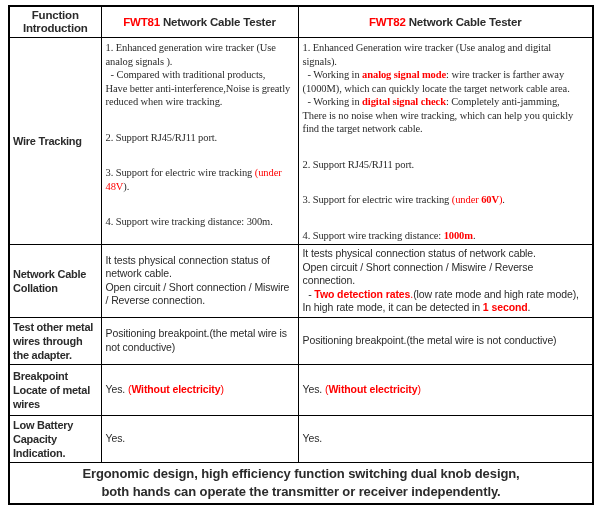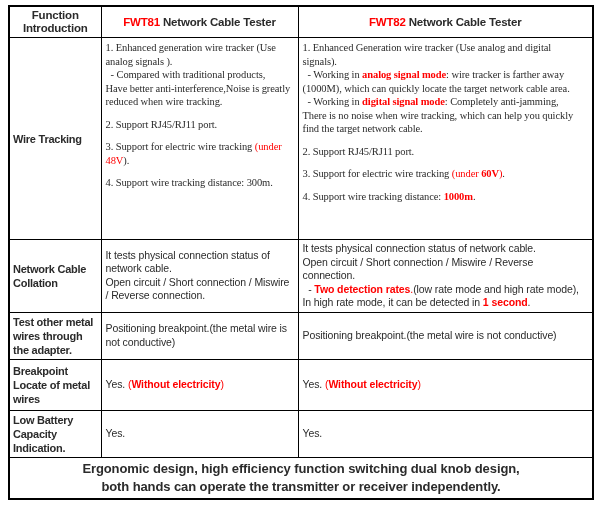--- a/index.html
+++ b/index.html
@@ -42,21 +42,21 @@
   .label-cell {
     font-weight: bold;
     font-size: 11px;
     line-height: 14px;
     letter-spacing: -0.25px;
     padding-left: 3px;
   }
 
   .cell-content { font-size: 10.5px; line-height: 13.5px; letter-spacing: -0.1px; }
   .para { white-space: pre-wrap; }
-  .para + .para { margin-top: 9px; }
+  .para + .para { margin-top: 22px; }
 
   .red  { color: #ff0000; }
   .bold { font-weight: bold; }
 
   tbody tr:nth-child(1) { height: 202px; }
   tbody tr:nth-child(2) { height: 66px; }
   tbody tr:nth-child(3) { height: 45px; }
   tbody tr:nth-child(4) { height: 51px; padding-left: 46px; }
   tbody tr:nth-child(5) { height: 39px; }
   tbody tr:nth-child(6) { height: 49px; padding-left: 20px; }
@@ -100,21 +100,21 @@
             <div class="para"><span class="">1. Enhanced generation wire tracker (Use analog signals ).
   - Compared with traditional products,
 Have better anti-interference,Noise is greatly reduced when wire tracking.</span></div>
             <div class="para"><span class="">2. Support RJ45/RJ11 port.</span></div>
             <div class="para"><span class="">3. Support for electric wire tracking </span><span class="red ">(under 48V</span><span class="">).</span></div>
             <div class="para"><span class="">4. Support wire tracking distance: 300m.</span></div>
           </td>
     <td class="cell-content">
             <div class="para"><span class="">1. Enhanced Generation wire tracker (Use analog and digital signals).
   - Working in </span><span class="red bold">analog signal mode</span><span class="">: wire tracker is farther away (1000M), which can quickly locate the target network cable area.
-  - Working in </span><span class="red bold">digital signal mode</span><span class="">: Completely anti-jamming,
+  - Working in </span><span class="red bold">digital signal check</span><span class="">: Completely anti-jamming,
 There is no noise when wire tracking, which can help you quickly find the target network cable.</span></div>
             <div class="para"><span class="">2. Support RJ45/RJ11 port.</span></div>
             <div class="para"><span class="">3. Support for electric wire tracking </span><span class="red ">(under </span><span class="red bold">60V</span><span class="red ">)</span><span class="">.</span></div>
             <div class="para"><span class="">4. Support wire tracking distance: </span><span class="red bold">1000m</span><span class="">.</span></div>
           </td>
   </tr>
 
   <tr>
     <td class="label-cell">Network Cable Collation</td>
     <td class="cell-content">

